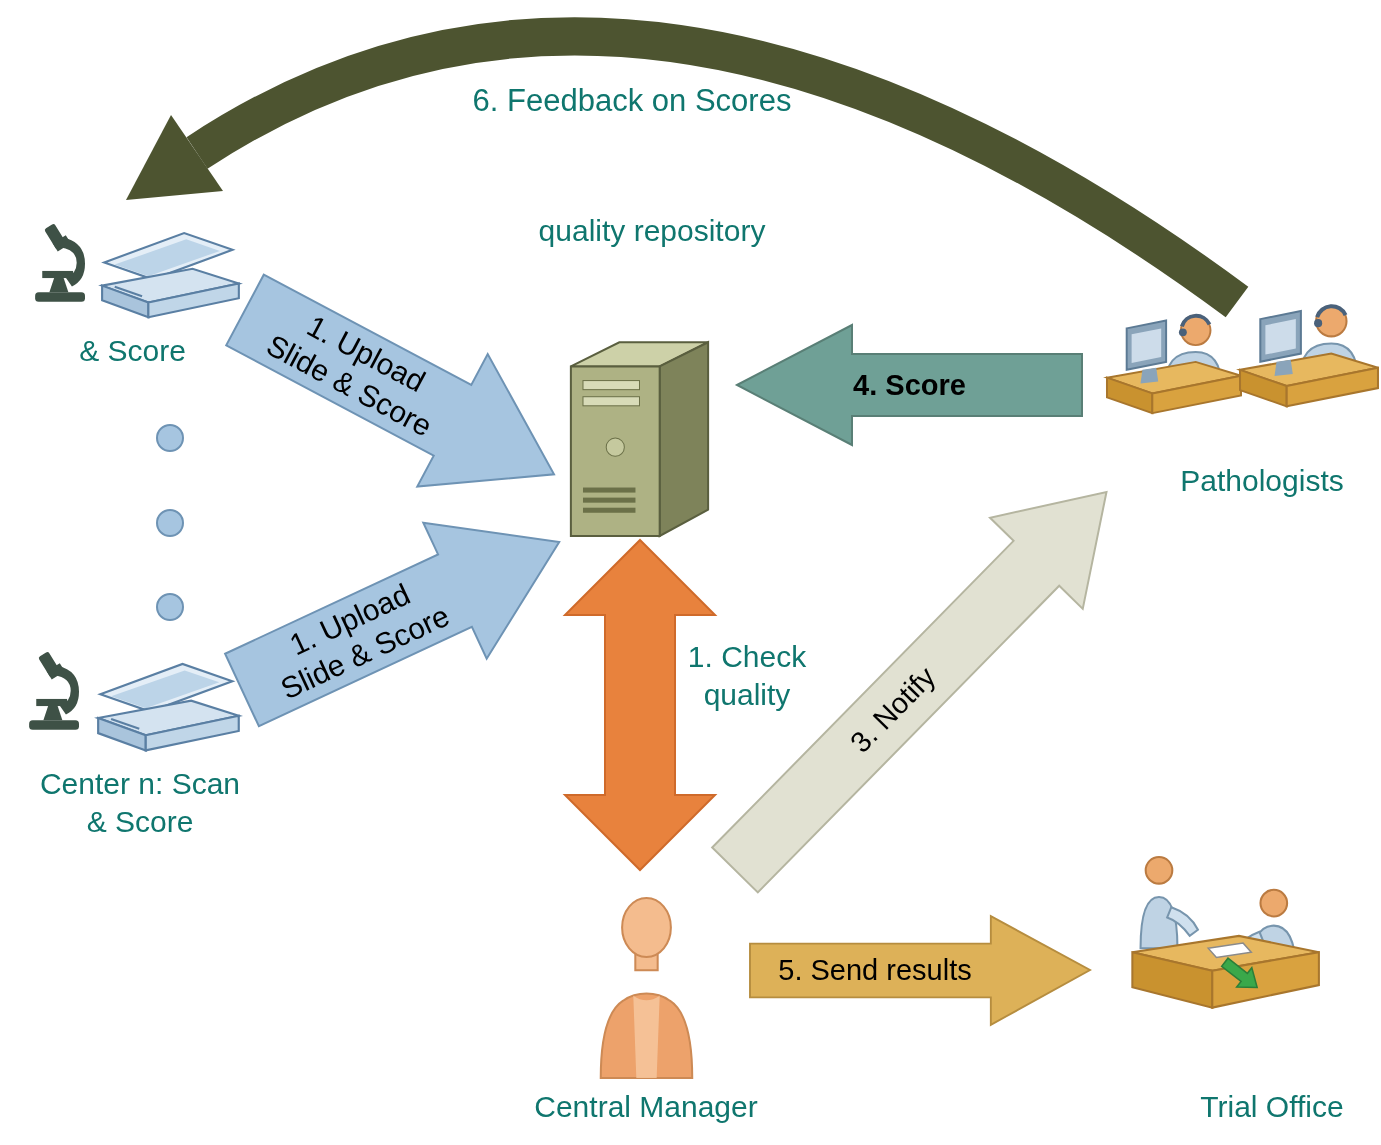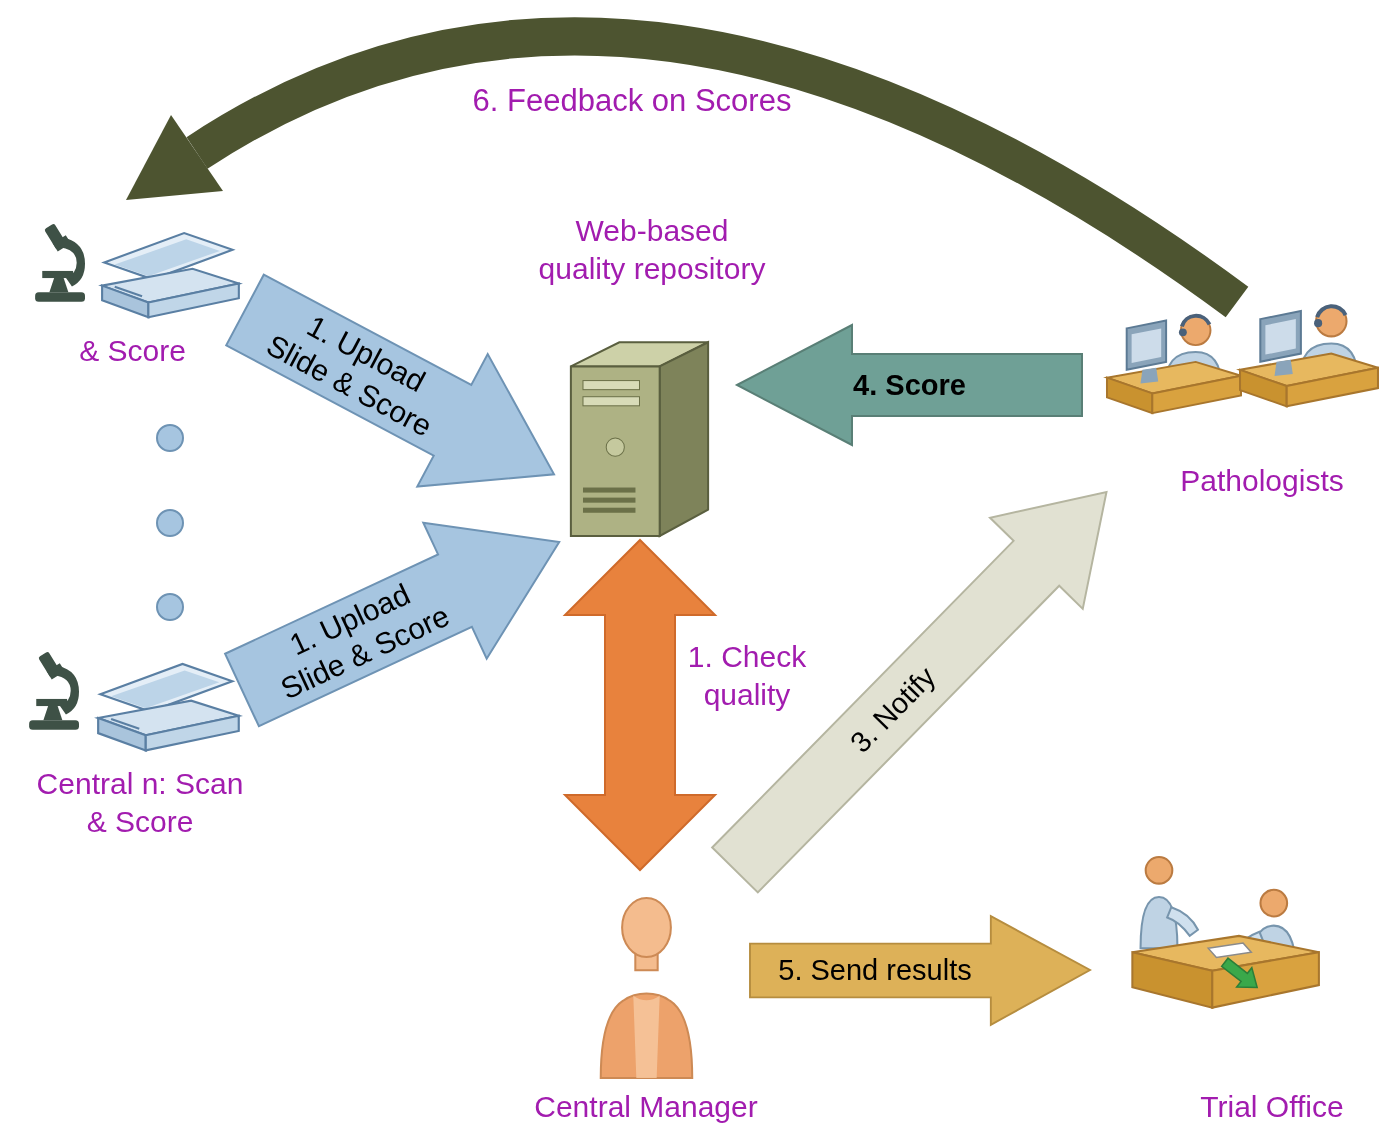--- a/index.html
+++ b/index.html
@@ -1,18 +1,18 @@
 <!DOCTYPE html>
 <html><head>
 <meta charset="utf-8">
 <style>
   * { margin:0; padding:0; box-sizing:border-box; }
   html,body { background:#ffffff; font-family:"Liberation Sans", sans-serif; }
   .canvas { position:relative; width:1381px; height:1145px; background:#ffffff; overflow:hidden; color:#000; }
-  .lbl { position:absolute; text-align:center; color:#a21caf; line-height:1.25; z-index:4; }
+  .lbl { position:absolute; text-align:center; color:#0f766e; line-height:1.25; z-index:4; }
   .lbl .line { display:block; }
   .arrow { position:absolute; z-index:2; }
   .arrow svg { display:block; width:100%; height:100%; overflow:visible; }
   .arrow .arrow-label { position:absolute; inset:0; display:flex; flex-direction:column; align-items:center; justify-content:center; text-align:center; line-height:1.2; }
   .icon { position:absolute; z-index:3; }
   .icon svg { display:block; width:100%; height:100%; overflow:visible; }
   .layer { position:absolute; inset:0; z-index:1; }
   .dot { position:absolute; width:28px; height:28px; border-radius:50%; background:#a6c5e0; border:2px solid #6e93b4; z-index:2; }
   .stroke-blue   { stroke:#6e93b4; stroke-width:2; }
   .stroke-orange { stroke:#cf6a2a; stroke-width:2; }
@@ -79,21 +79,21 @@
     <svg viewBox="0 0 135 100">
       <polygon points="4,40 80,12 126,28 50,56" fill="#e4eef7" stroke="#5a7fa3" stroke-width="2"></polygon>
       <polygon points="14,42 82,18 114,29 46,53" fill="#bcd4e8"></polygon>
       <polygon points="2,62 88,46 132,60 46,78" fill="#d4e3f0" stroke="#5a7fa3" stroke-width="2"></polygon>
       <polygon points="2,62 46,78 46,92 2,76" fill="#a9c4dc" stroke="#5a7fa3" stroke-width="2"></polygon>
       <polygon points="46,78 132,60 132,74 46,92" fill="#c0d6e8" stroke="#5a7fa3" stroke-width="2"></polygon>
       <line x1="14" y1="63" x2="40" y2="72" stroke="#5a7fa3" stroke-width="2"></line>
     </svg>
   </div>
   <div class="lbl fs-30" style="left:5px; top:765px; width:270px;">
-    <span class="line">Central n: Scan</span>
+    <span class="line">Center n: Scan</span>
     <span class="line">&amp; Score</span>
   </div>
 
   <div class="arrow" style="left:245px; top:235px; width:350px; height:150px; transform:rotate(28deg); transform-origin:left center;">
     <svg viewBox="0 0 350 150">
       <polygon class="stroke-blue" points="0,35 235,35 235,0 350,75 235,150 235,115 0,115" fill="#a6c5e0"></polygon>
     </svg>
     <div class="arrow-label fs-30" style="padding-right:95px;">
       <span class="line">1. Upload</span>
       <span class="line">Slide &amp; Score</span>
@@ -104,21 +104,20 @@
     <svg viewBox="0 0 350 150">
       <polygon class="stroke-blue" points="0,35 235,35 235,0 350,75 235,150 235,115 0,115" fill="#a6c5e0"></polygon>
     </svg>
     <div class="arrow-label fs-30" style="padding-right:95px;">
       <span class="line">1. Upload</span>
       <span class="line">Slide &amp; Score</span>
     </div>
   </div>
 
   <div class="lbl fs-30" style="left:472px; top:212px; width:360px;">
-    <span class="line">Web-based</span>
     <span class="line">quality repository</span>
   </div>
   <div class="icon" style="left:556px; top:316px; width:168px; height:224px;">
     <svg viewBox="0 0 165 222">
       <polygon points="14,50 62,26 150,26 102,50" fill="#cdd1a8" stroke="#5a5f3f" stroke-width="2"></polygon>
       <polygon points="102,50 150,26 150,192 102,218" fill="#7e835a" stroke="#5a5f3f" stroke-width="2"></polygon>
       <polygon points="14,50 102,50 102,218 14,218" fill="#aeb284" stroke="#5a5f3f" stroke-width="2"></polygon>
       <rect x="26" y="64" width="56" height="9" fill="#d8dbb8" stroke="#6b7048"></rect>
       <rect x="26" y="80" width="56" height="9" fill="#d8dbb8" stroke="#6b7048"></rect>
       <circle cx="58" cy="130" r="9" fill="#c5c99e" stroke="#6b7048"></circle>

